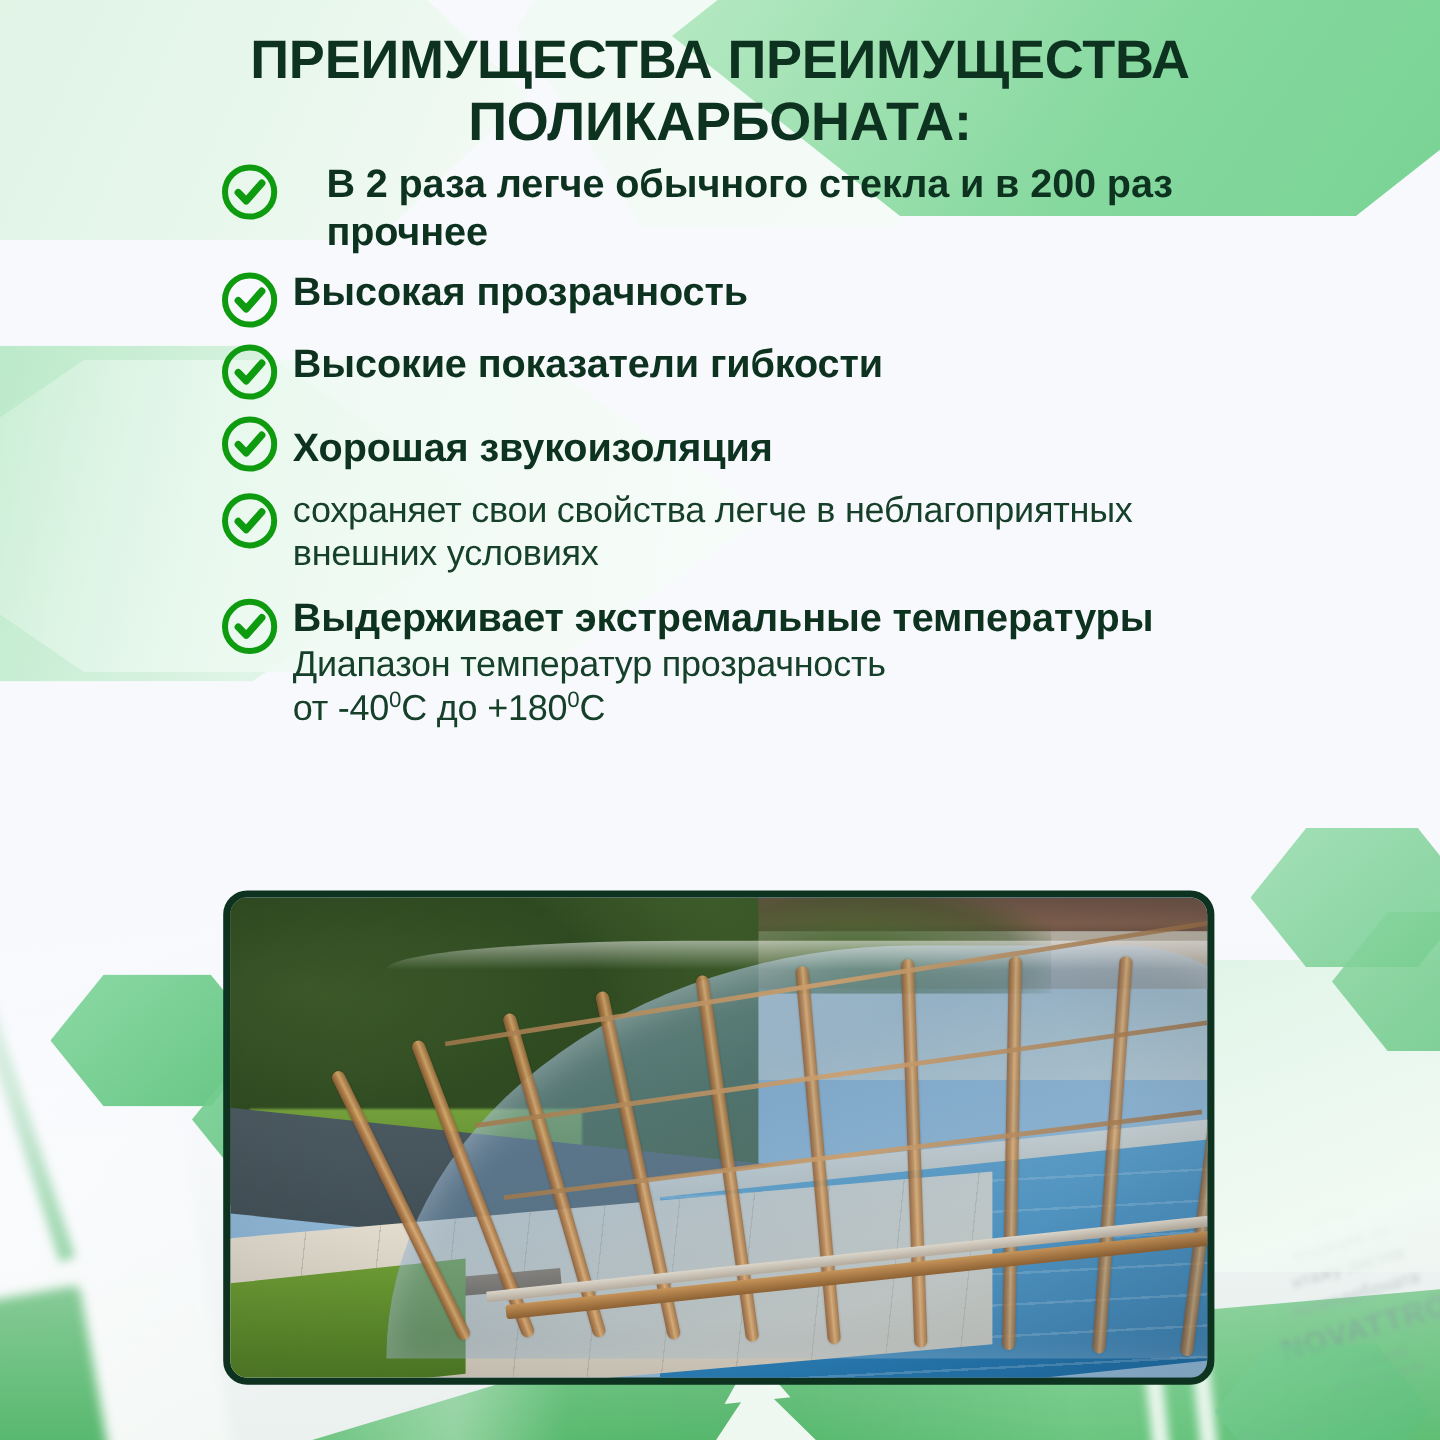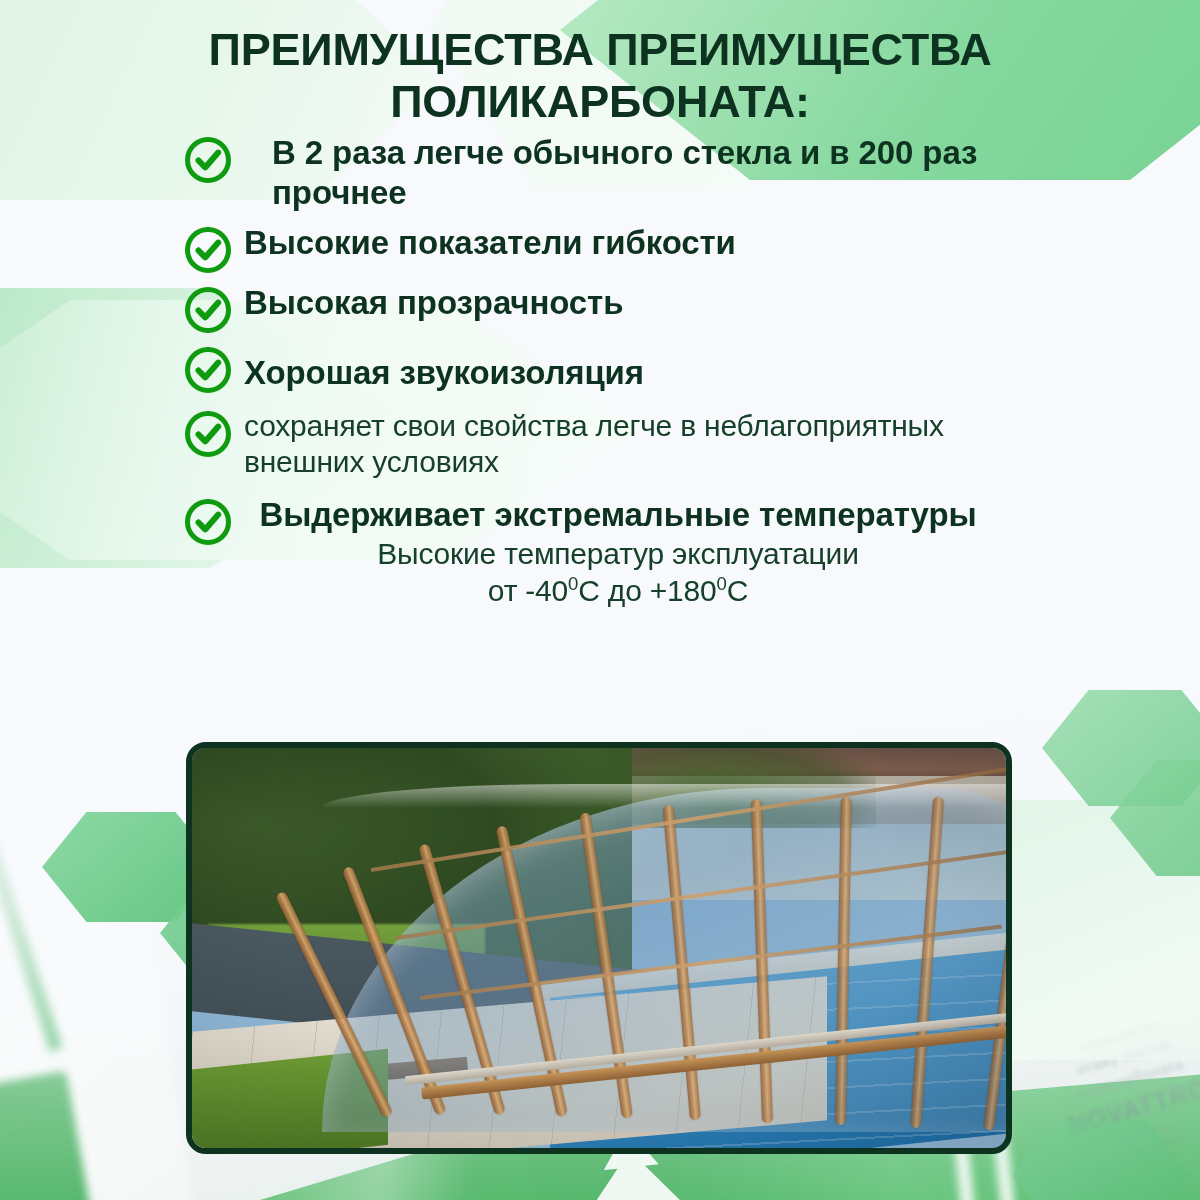--- a/index.html
+++ b/index.html
@@ -307,21 +307,21 @@
     vertical-align: super;
     line-height: 0;
   }
 
   
   .item.i0 { margin-bottom: 8px; gap: 28px; }
   .item.i1 { margin-bottom: 8px; }
   .item.i2 { margin-bottom: 8px; }
   .item.i3 { margin-bottom: 12px; align-items: flex-end; }
   .item.i4 { margin-bottom: 14px; }
-  .item.i5 { margin-bottom: 0; text-align: center; }
+  .item.i5 { margin-bottom: 0; }
 
   
   .photo-frame {
     position: absolute;
     left: 186px;
     top: 742px;
     width: 826px;
     height: 412px;
     border: 6px solid #0d3320;
     border-radius: 20px;
@@ -511,44 +511,44 @@
           <svg width="52" height="52" viewBox="0 0 52 52" aria-hidden="true">
             <circle cx="26" cy="26" r="20.5" fill="none" stroke="#0f9b0f" stroke-width="5"></circle>
             <path d="M16.5 26.5 L23.2 33.4 L36.2 18.6" fill="none" stroke="#0f9b0f" stroke-width="6" stroke-linecap="round" stroke-linejoin="round"></path>
           </svg>
         </span>
         <span class="body">
           <span class="headline">В 2 раза легче обычного стекла и в 200 раз прочнее</span>
         </span>
       </div>
 
+      <div class="item i2">
+        <span class="mark">
+          <svg width="52" height="52" viewBox="0 0 52 52" aria-hidden="true">
+            <circle cx="26" cy="26" r="20.5" fill="none" stroke="#0f9b0f" stroke-width="5"></circle>
+            <path d="M16.5 26.5 L23.2 33.4 L36.2 18.6" fill="none" stroke="#0f9b0f" stroke-width="6" stroke-linecap="round" stroke-linejoin="round"></path>
+          </svg>
+        </span>
+        <span class="body">
+          <span class="headline">Высокая прозрачность</span>
+        </span>
+      </div>
+
       <div class="item i1">
         <span class="mark">
           <svg width="52" height="52" viewBox="0 0 52 52" aria-hidden="true">
             <circle cx="26" cy="26" r="20.5" fill="none" stroke="#0f9b0f" stroke-width="5"></circle>
             <path d="M16.5 26.5 L23.2 33.4 L36.2 18.6" fill="none" stroke="#0f9b0f" stroke-width="6" stroke-linecap="round" stroke-linejoin="round"></path>
           </svg>
         </span>
         <span class="body">
           <span class="headline">Высокие показатели гибкости</span>
         </span>
       </div>
 
-      <div class="item i2">
-        <span class="mark">
-          <svg width="52" height="52" viewBox="0 0 52 52" aria-hidden="true">
-            <circle cx="26" cy="26" r="20.5" fill="none" stroke="#0f9b0f" stroke-width="5"></circle>
-            <path d="M16.5 26.5 L23.2 33.4 L36.2 18.6" fill="none" stroke="#0f9b0f" stroke-width="6" stroke-linecap="round" stroke-linejoin="round"></path>
-          </svg>
-        </span>
-        <span class="body">
-          <span class="headline">Высокая прозрачность</span>
-        </span>
-      </div>
-
       <div class="item i3">
         <span class="mark">
           <svg width="52" height="52" viewBox="0 0 52 52" aria-hidden="true">
             <circle cx="26" cy="26" r="20.5" fill="none" stroke="#0f9b0f" stroke-width="5"></circle>
             <path d="M16.5 26.5 L23.2 33.4 L36.2 18.6" fill="none" stroke="#0f9b0f" stroke-width="6" stroke-linecap="round" stroke-linejoin="round"></path>
           </svg>
         </span>
         <span class="body">
           <span class="headline">Хорошая звукоизоляция</span>
         </span>
@@ -568,21 +568,21 @@
 
       <div class="item i5">
         <span class="mark">
           <svg width="52" height="52" viewBox="0 0 52 52" aria-hidden="true">
             <circle cx="26" cy="26" r="20.5" fill="none" stroke="#0f9b0f" stroke-width="5"></circle>
             <path d="M16.5 26.5 L23.2 33.4 L36.2 18.6" fill="none" stroke="#0f9b0f" stroke-width="6" stroke-linecap="round" stroke-linejoin="round"></path>
           </svg>
         </span>
         <span class="body">
           <div class="headline">Выдерживает экстремальные температуры</div>
-          <div class="sub">Высокие температур эксплуатации</div>
+          <div class="sub">Диапазон температур прозрачность</div>
           <div class="sub"><span>от -40</span><sup>0</sup><span>С до +180</span><sup>0</sup><span>С</span></div>
         </span>
       </div>
 
     </div>
 
     <div class="photo-frame">
       <div class="photo">
         <div class="ph-sky"></div>
         <div class="ph-roof"></div>

